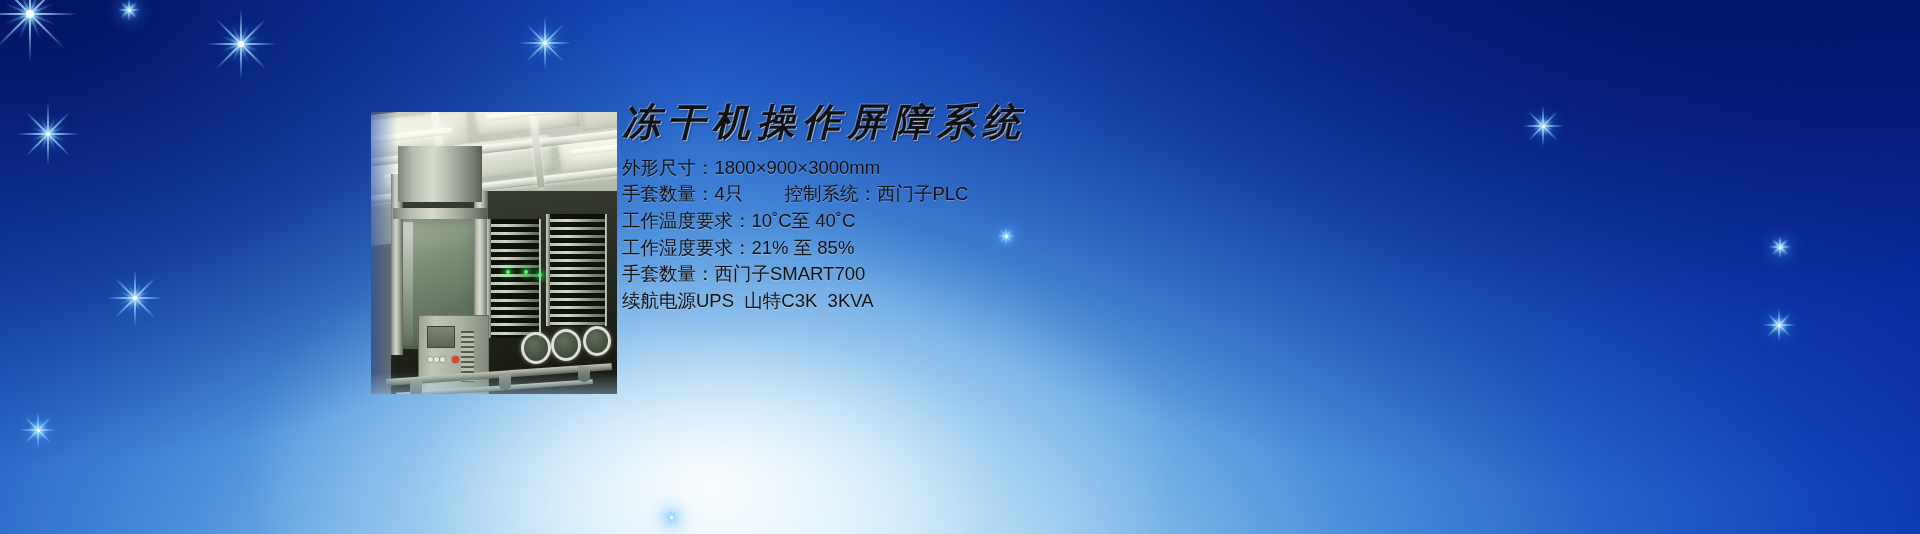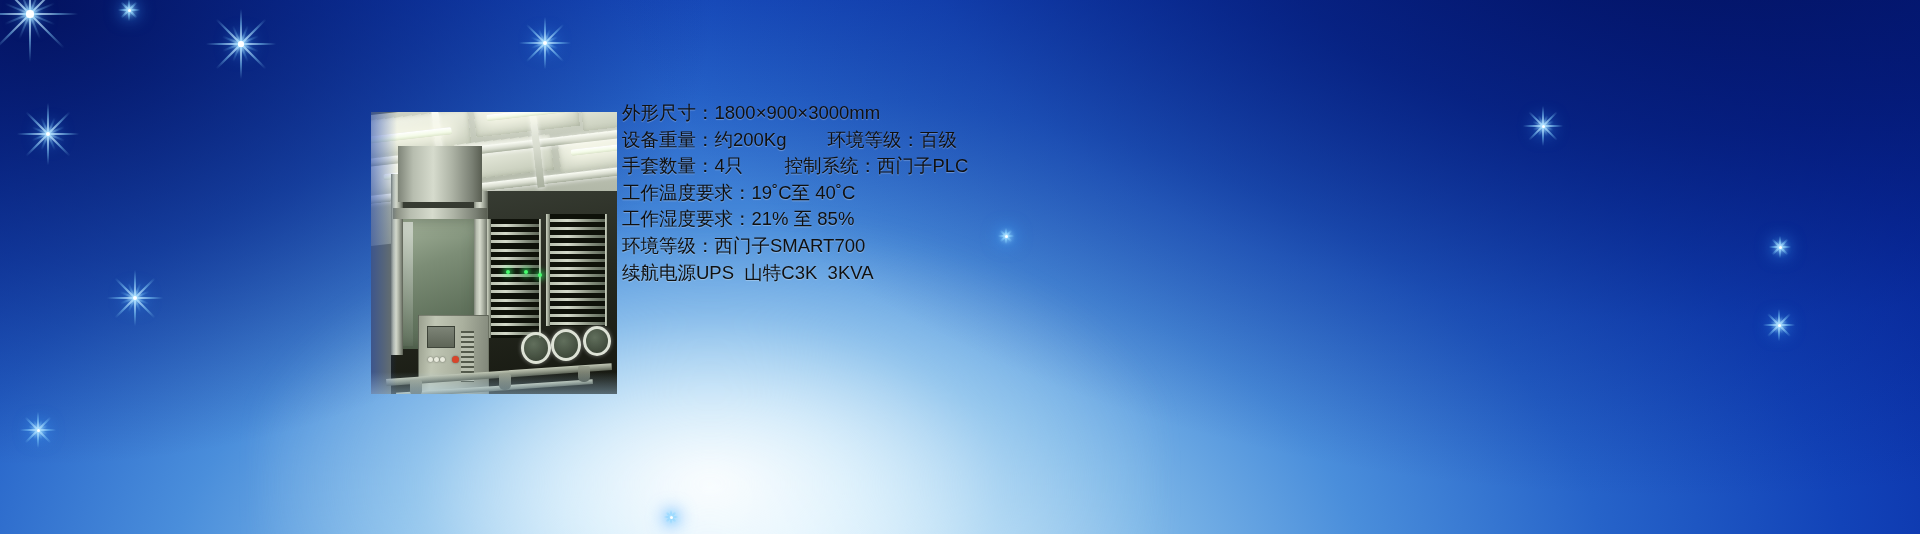--- a/index.html
+++ b/index.html
@@ -537,24 +537,24 @@
       <div class="caster" style="left:16%; top:95%;"></div>
       <div class="caster" style="left:52%; top:93%;"></div>
       <div class="caster" style="left:84%; top:90%;"></div>
 
       <div class="photo-fade-l"></div>
       <div class="photo-fade-b"></div>
     </div>
   </div>
 
   <div class="textblock">
+    <div class="title">冻干机操作屏障系统</div>
     <ul class="spec-list" id="spec-list">
         <li class="spec">外形尺寸：1800×900×3000mm</li>
-        <li class="spec">设备重量：约200Kg        环境等级：百级</li>
         <li class="spec">手套数量：4只        控制系统：西门子PLC</li>
-        <li class="spec">工作温度要求：19˚C至 40˚C</li>
+        <li class="spec">工作温度要求：10˚C至 40˚C</li>
         <li class="spec">工作湿度要求：21% 至 85%</li>
-        <li class="spec">环境等级：西门子SMART700</li>
+        <li class="spec">手套数量：西门子SMART700</li>
         <li class="spec">续航电源UPS  山特C3K  3KVA</li>
       </ul>
   </div>
 
 </div>
 
 </body></html>

